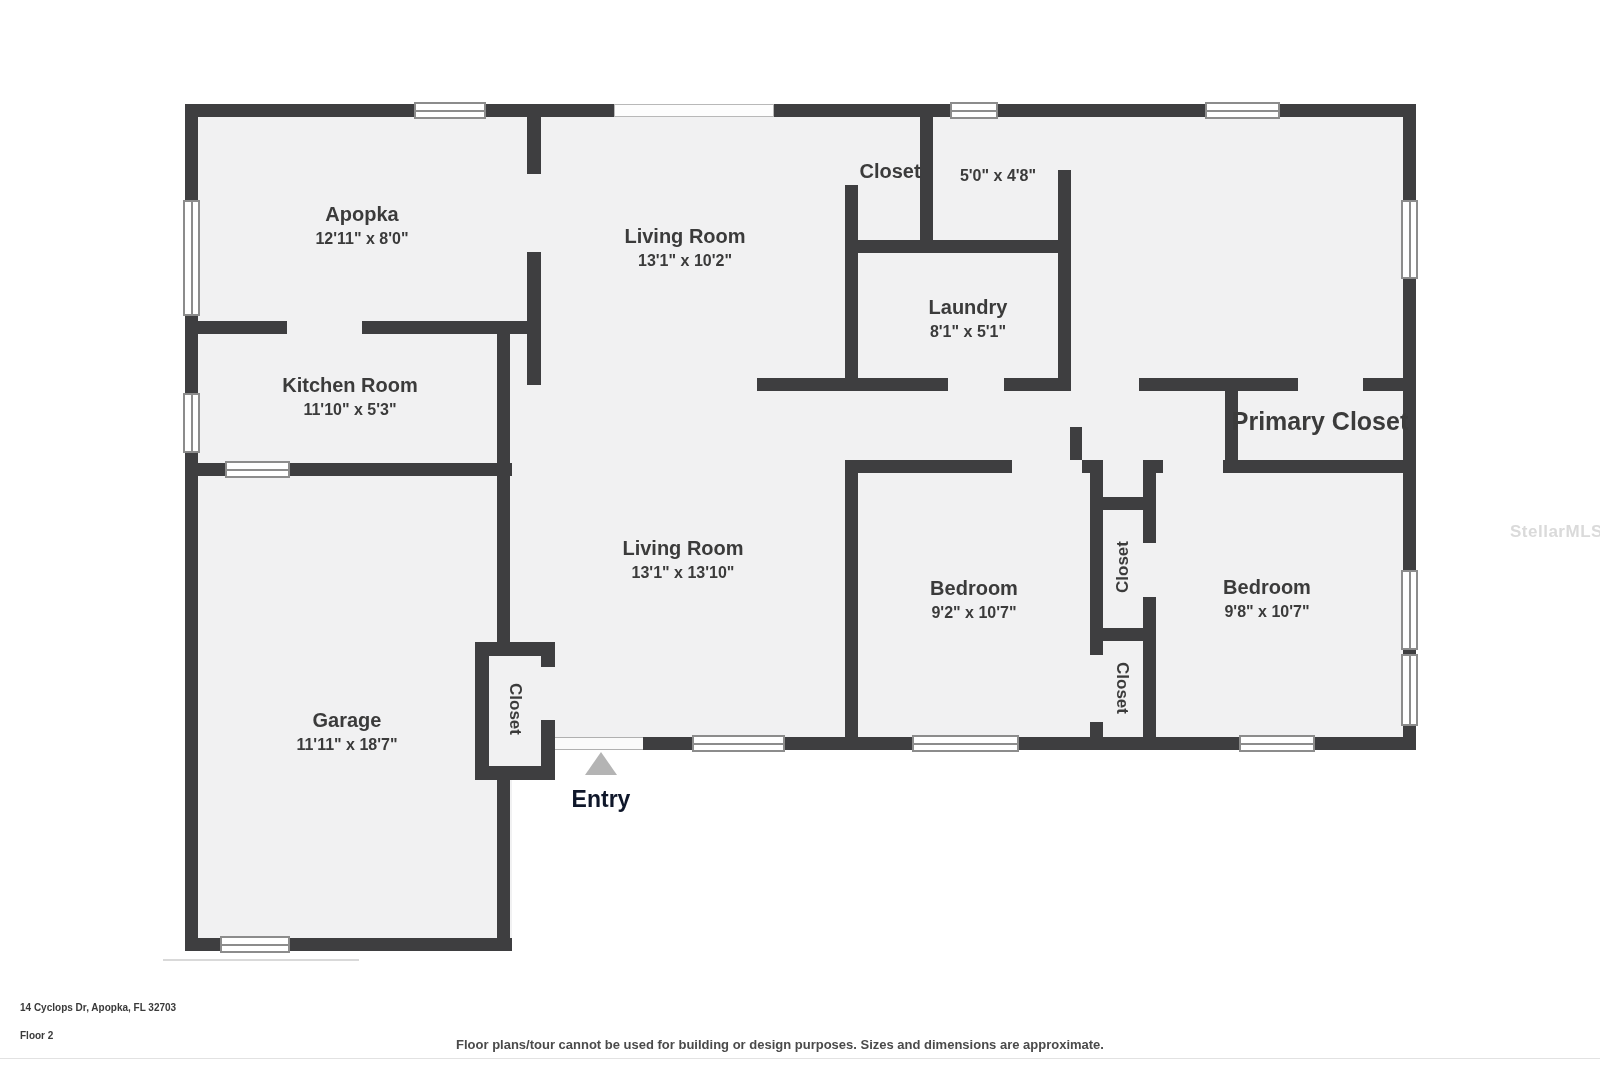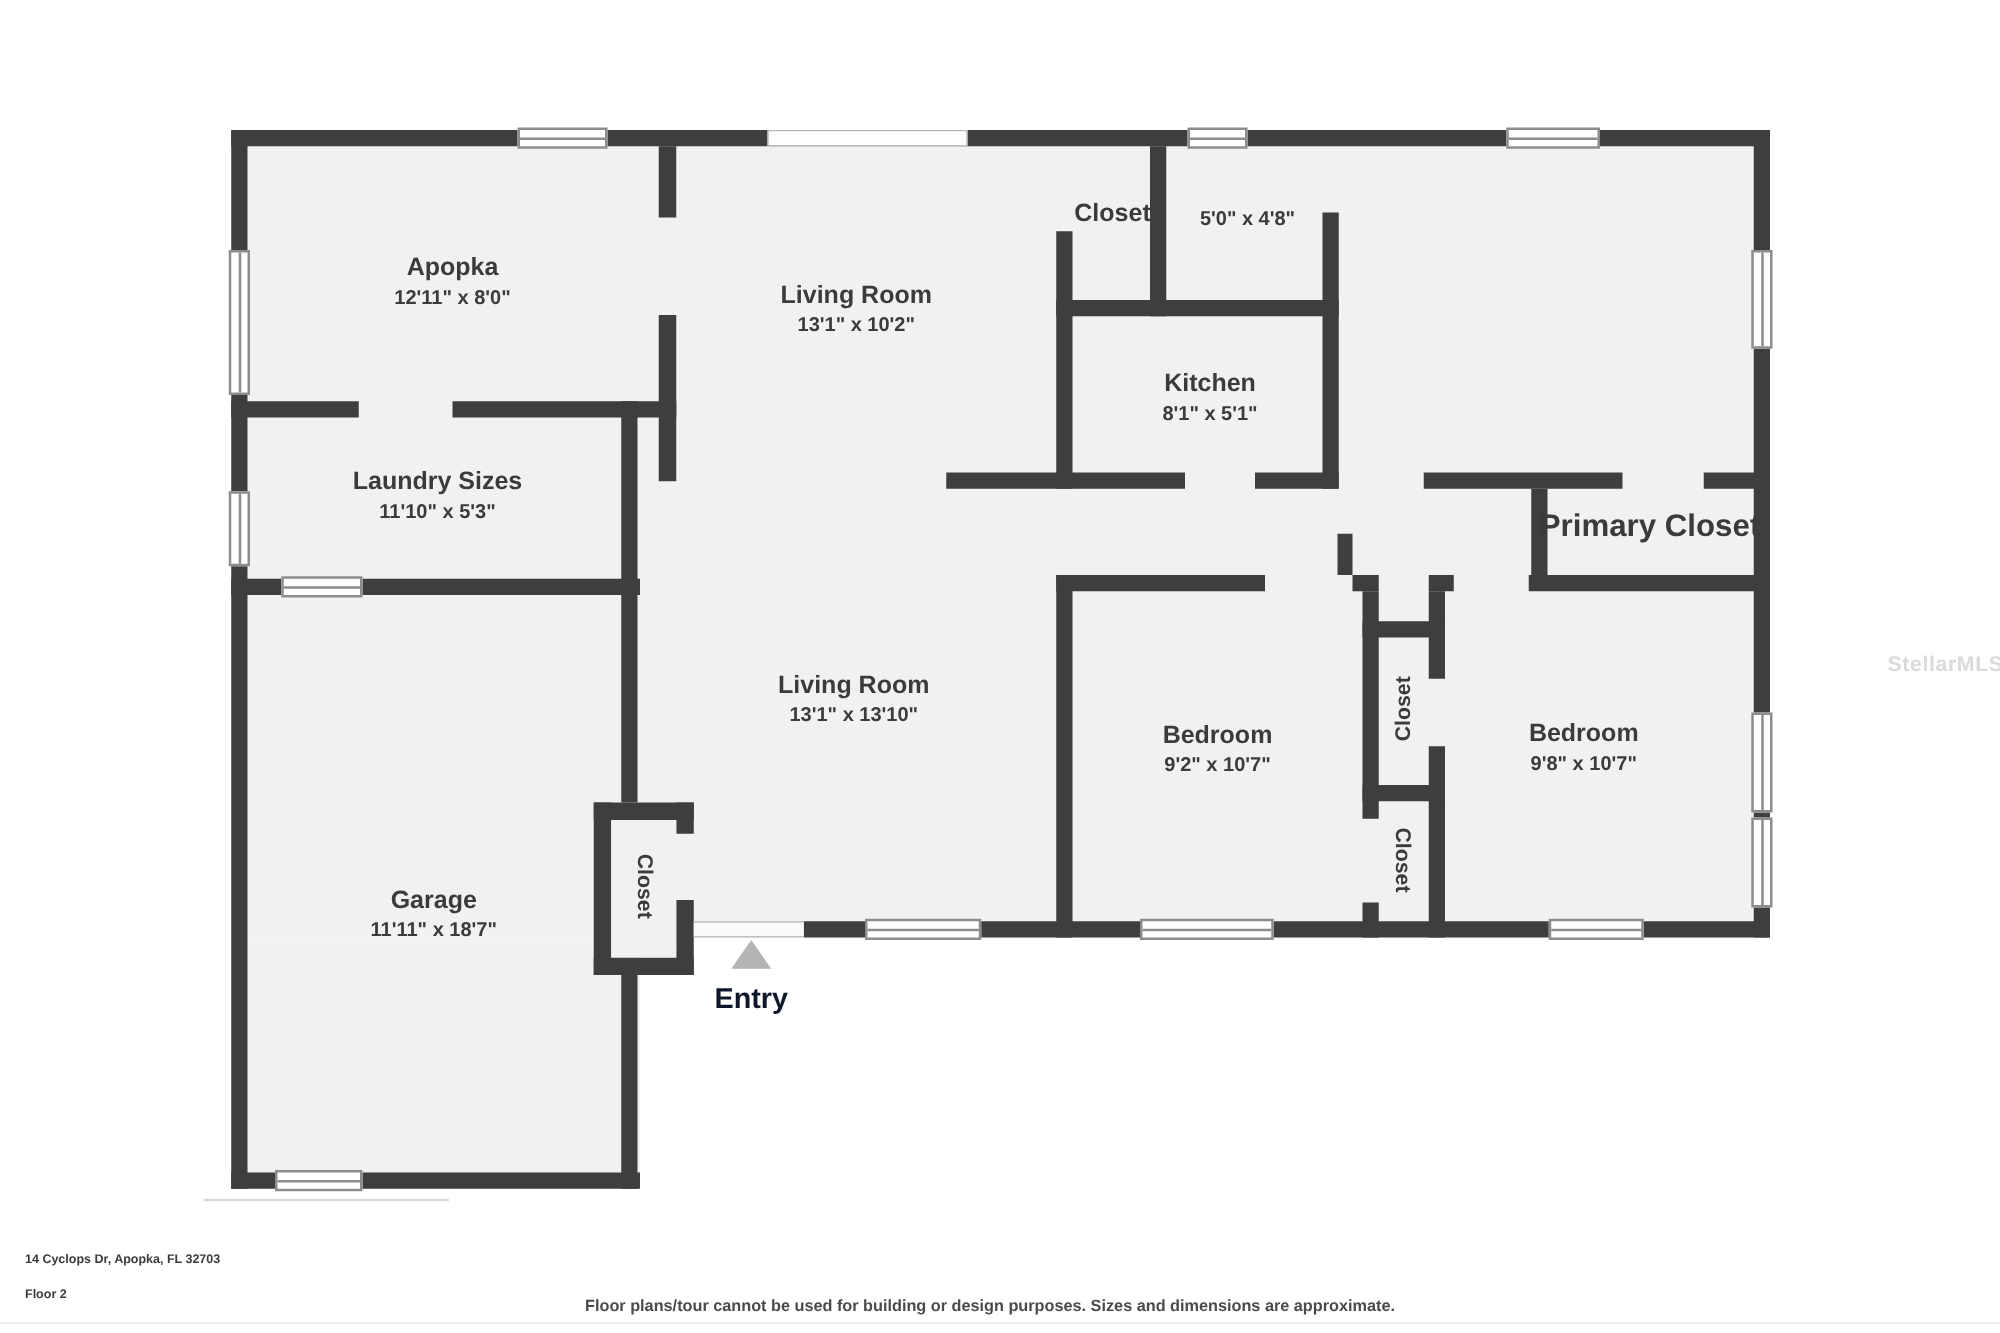--- a/index.html
+++ b/index.html
@@ -110,25 +110,25 @@
     <div class="rname">Living Room</div>
     <div class="rdims">13'1" x 10'2"</div>
   </div>
   <div class="rlabel" style="left:890px;top:171px;">
     <div class="rname">Closet</div>
   </div>
   <div class="rlabel" style="left:998px;top:176px;">
     <div class="rdims">5'0" x 4'8"</div>
   </div>
   <div class="rlabel" style="left:968px;top:319px;">
-    <div class="rname">Kitchen</div>
+    <div class="rname">Laundry</div>
     <div class="rdims">8'1" x 5'1"</div>
   </div>
   <div class="rlabel" style="left:350px;top:397px;">
-    <div class="rname">Laundry Sizes</div>
+    <div class="rname">Kitchen Room</div>
     <div class="rdims">11'10" x 5'3"</div>
   </div>
   <div class="rlabel" style="left:1320px;top:421px;">
     <div class="rname" style="font-size:25px;">Primary Closet</div>
   </div>
   <div class="rlabel" style="left:683px;top:560px;">
     <div class="rname">Living Room</div>
     <div class="rdims">13'1" x 13'10"</div>
   </div>
   <div class="rlabel" style="left:974px;top:600px;">
@@ -148,18 +148,18 @@
   <div class="vlabel ccw" style="left:1123px;top:567px;">Closet</div>
   <div class="vlabel" style="left:1122px;top:688px;">Closet</div>
 
   <div class="entry-tri" style="left:585px;top:752px;"></div>
   <div class="entry-label" style="left:601px;top:799px;">Entry</div>
 
   <div class="watermark" style="left:1510px;top:522px;">StellarMLS</div>
 
   <div class="footer-line" style="left:20px;top:1002px;">14 Cyclops Dr, Apopka, FL 32703</div>
   <div class="footer-line" style="left:20px;top:1030px;">Floor 2</div>
-  <div class="disclaimer" style="top:1037px;padding-left:12px;">Floor plans/tour cannot be used for building or design purposes. Sizes and dimensions are approximate.</div>
+  <div class="disclaimer" style="top:1037px;">Floor plans/tour cannot be used for building or design purposes. Sizes and dimensions are approximate.</div>
 
   <div class="hairline" style="left:163px;top:959px;width:196px;height:2px;background:#d9d9d9;"></div>
   <div class="hairline" style="left:0px;top:1058px;width:1600px;height:1px;"></div>
 
 </div>
 
 </body></html>

